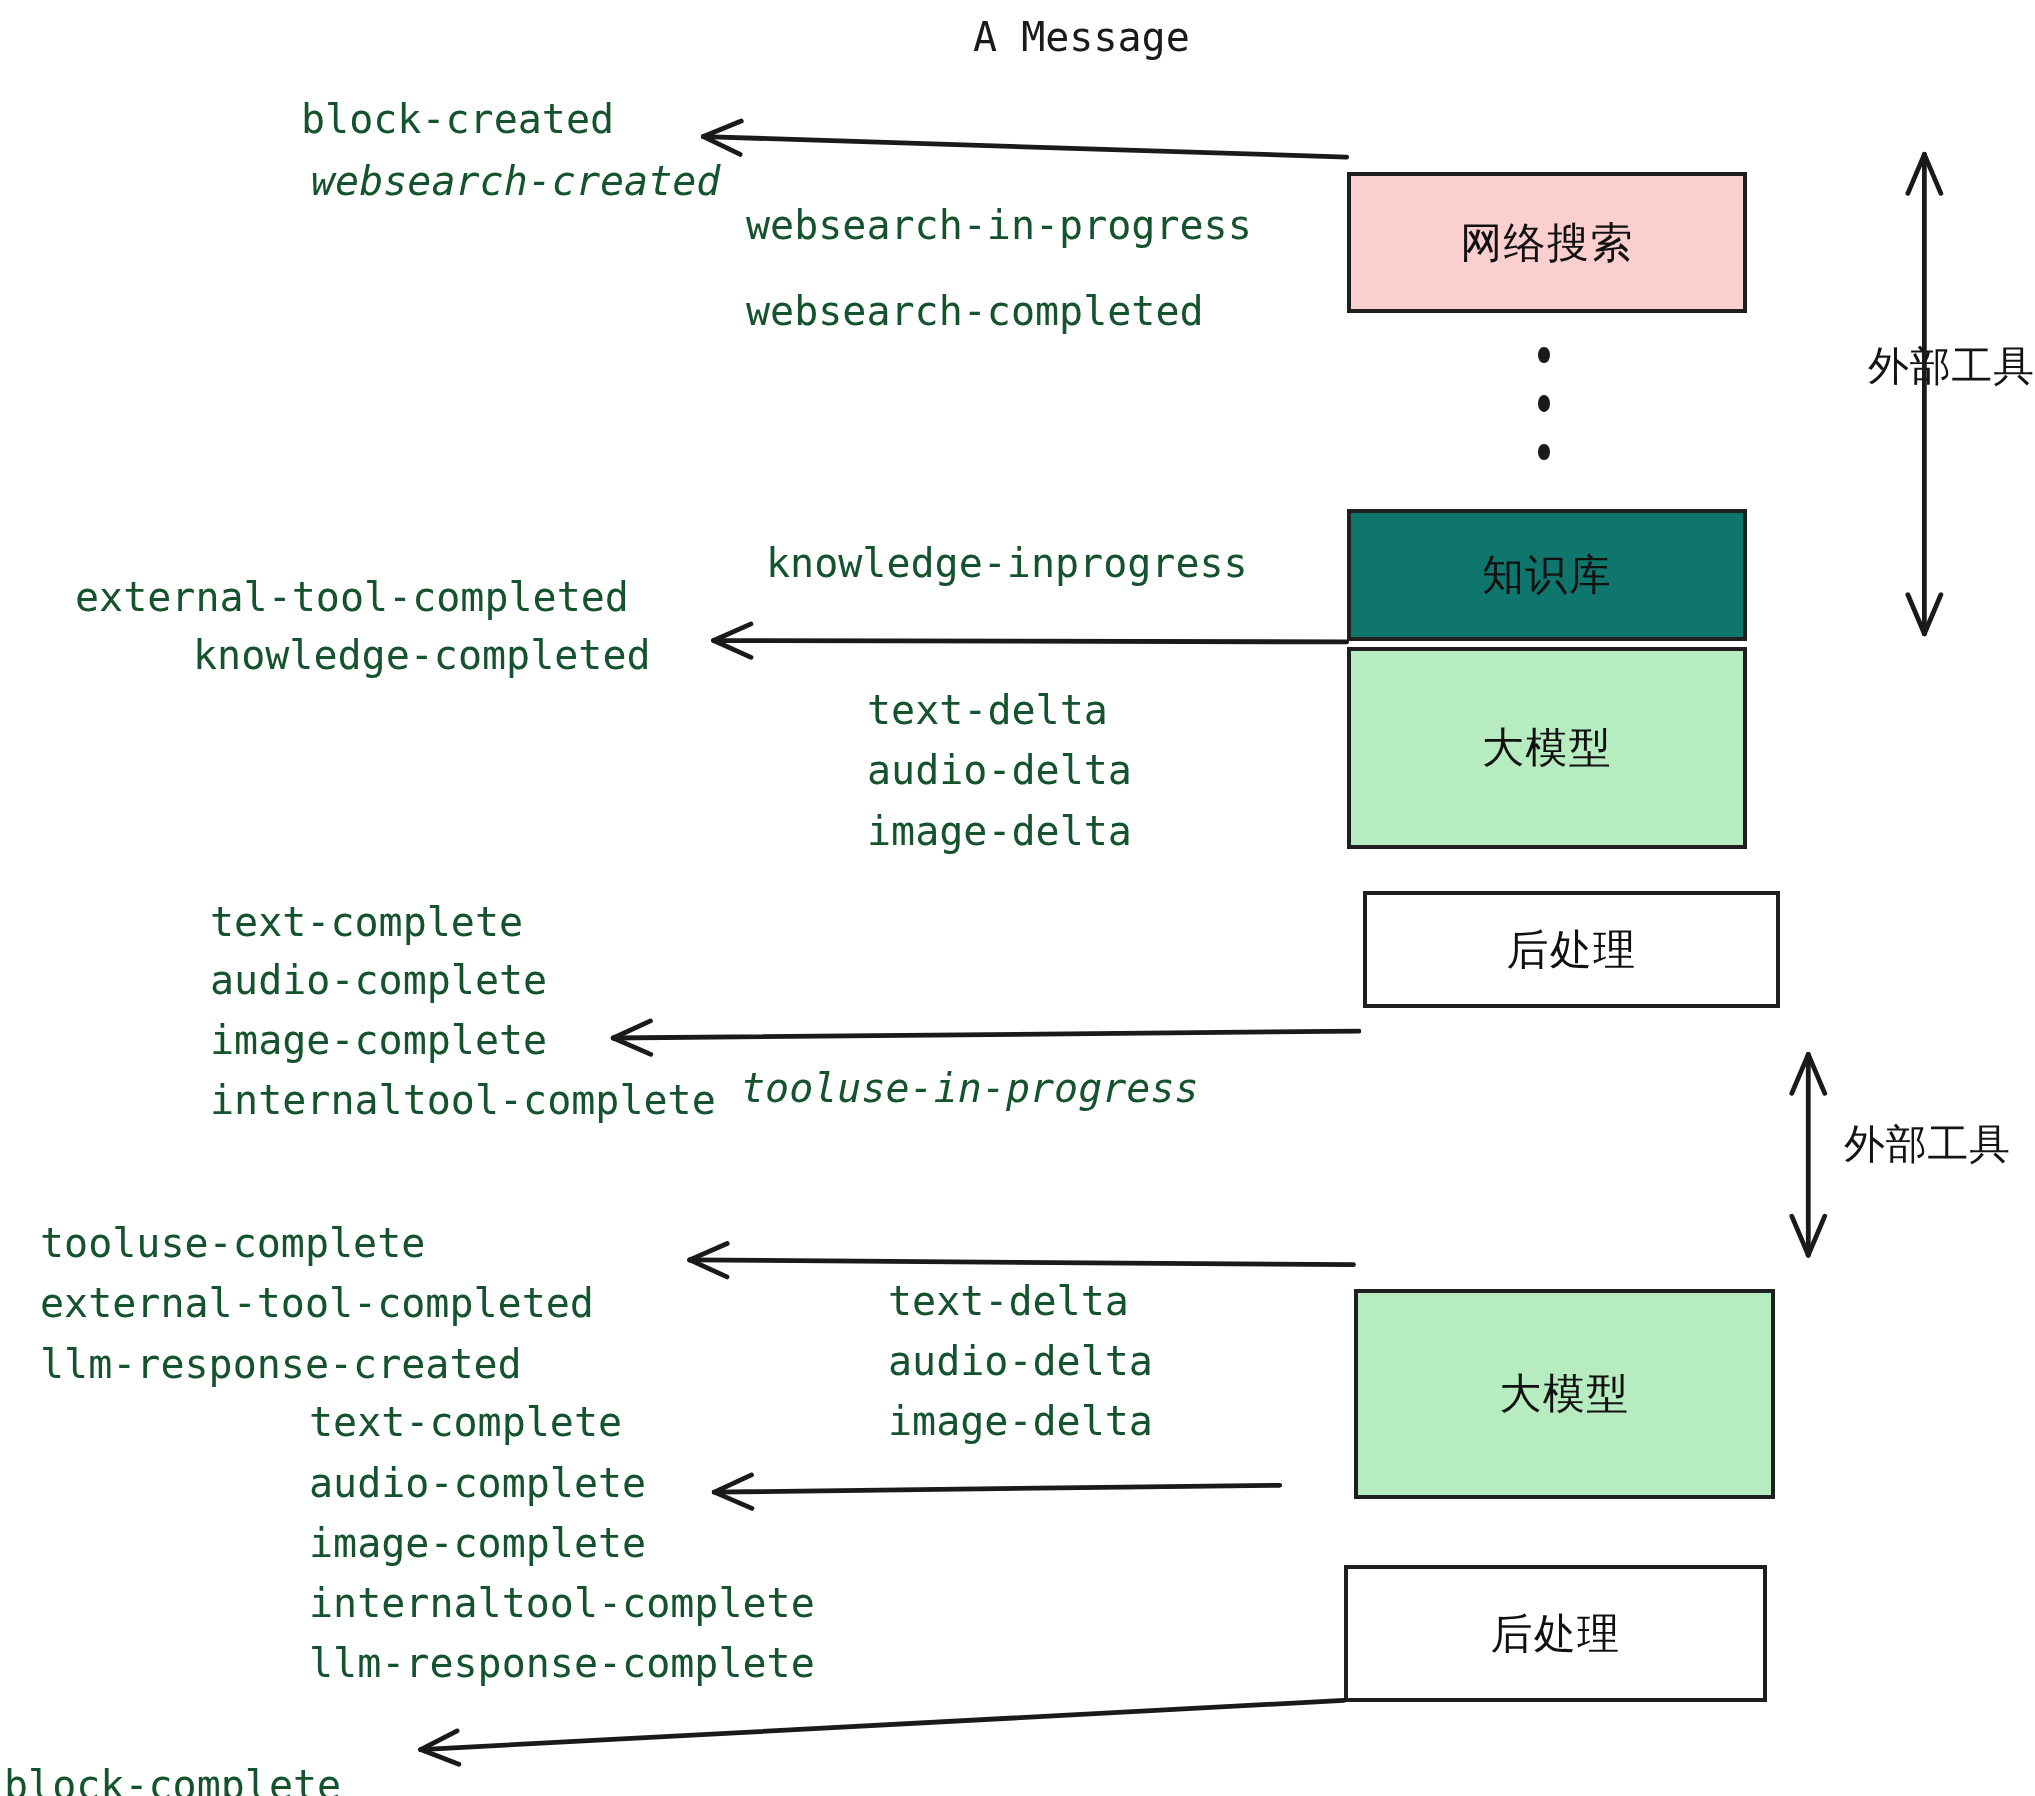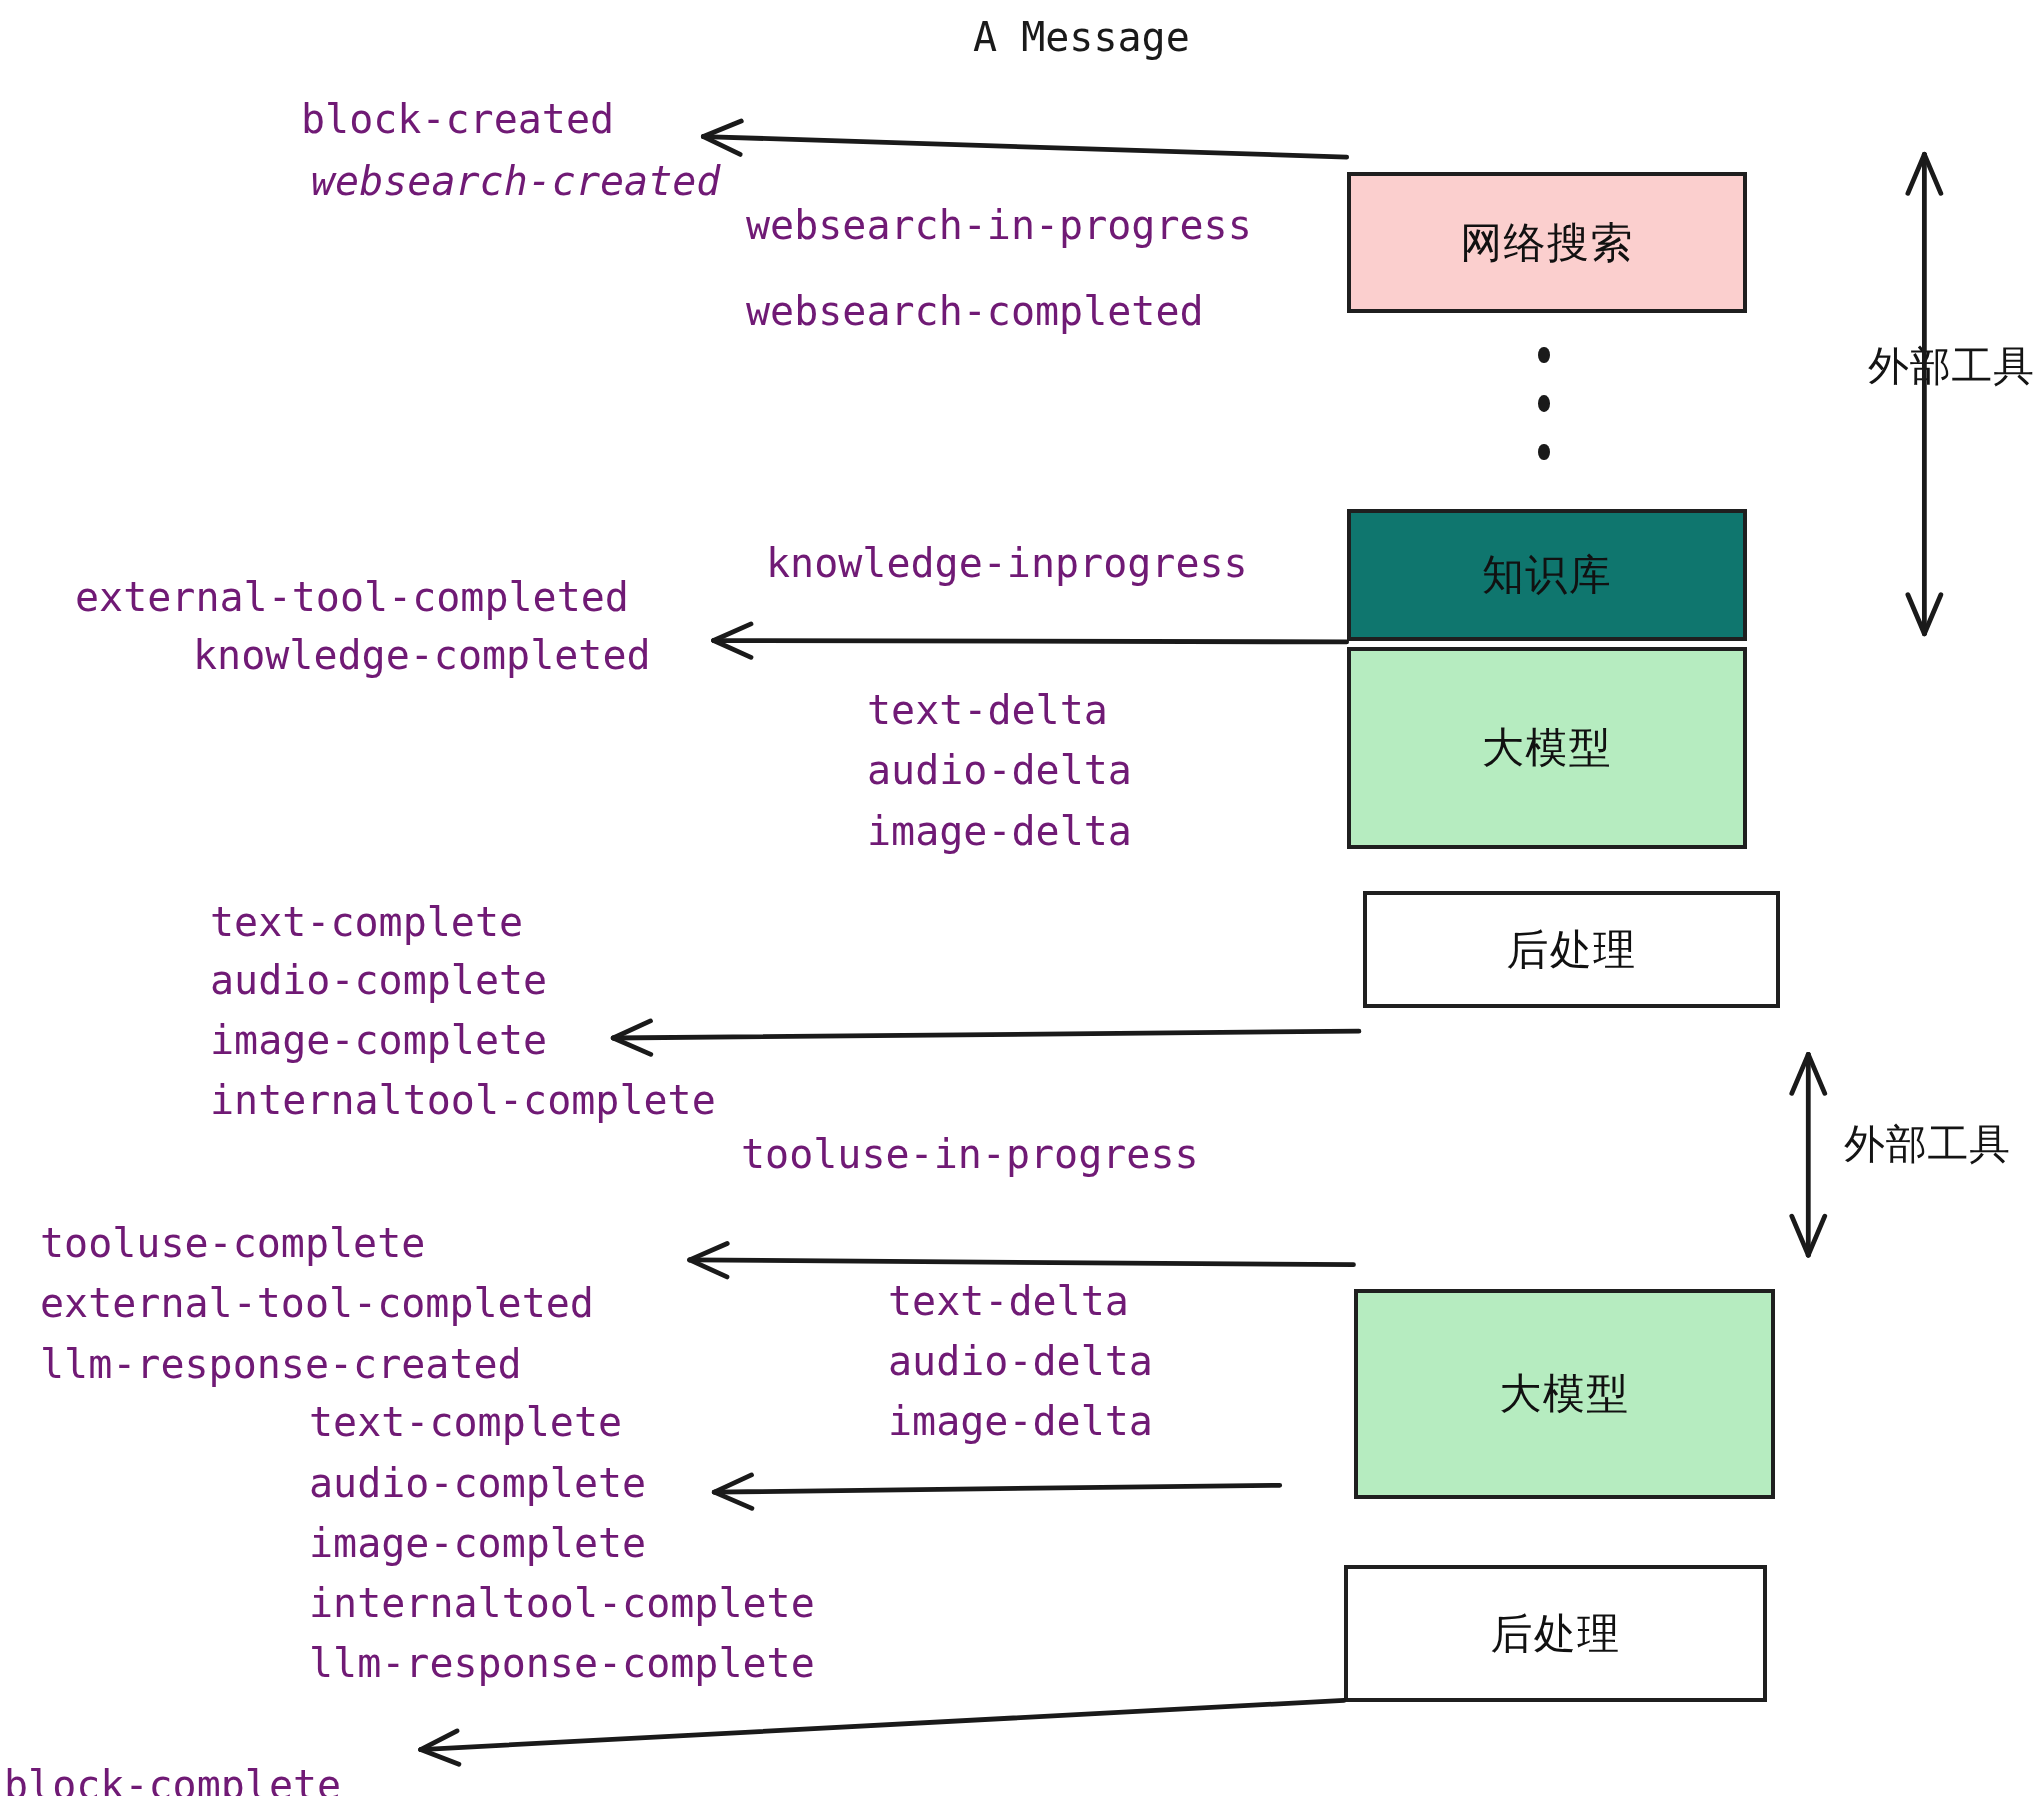--- a/index.html
+++ b/index.html
@@ -13,21 +13,21 @@
     height: 1796px;
     background: #ffffff;
     font-family: "DejaVu Sans Mono", "Liberation Mono", monospace;
     overflow: hidden;
   }
   .ev {
     position: absolute;
     font-family: "DejaVu Sans Mono", "Liberation Mono", monospace;
     font-size: 40px;
     line-height: 1;
-    color: #701a75;
+    color: #14532d;
     white-space: pre;
     letter-spacing: 0px;
   }
   .title {
     position: absolute;
     font-family: "DejaVu Sans Mono", "Liberation Mono", monospace;
     font-size: 40px;
     color: #1a1a1a;
     white-space: pre;
   }
@@ -112,21 +112,21 @@
   <div class="ev" id="ev-5" style="left: 766px; top: 543px;">knowledge-inprogress</div>
   <div class="ev" id="ev-6" style="left: 75px; top: 577px;">external-tool-completed</div>
   <div class="ev" id="ev-7" style="left: 193px; top: 635px;">knowledge-completed</div>
   <div class="ev" id="ev-8" style="left: 867px; top: 690px;">text-delta</div>
   <div class="ev" id="ev-9" style="left: 867px; top: 750px;">audio-delta</div>
   <div class="ev" id="ev-10" style="left: 867px; top: 811px;">image-delta</div>
   <div class="ev" id="ev-11" style="left: 210px; top: 902px;">text-complete</div>
   <div class="ev" id="ev-12" style="left: 210px; top: 960px;">audio-complete</div>
   <div class="ev" id="ev-13" style="left: 210px; top: 1020px;">image-complete</div>
   <div class="ev" id="ev-14" style="left: 210px; top: 1080px;">internaltool-complete</div>
-  <div class="ev" id="ev-15" style="left: 741px; top: 1134px;">tooluse-in-progress</div>
+  <div class="ev" id="ev-15" style="left: 741px; top: 1068px; font-style: italic;">tooluse-in-progress</div>
   <div class="ev" id="ev-16" style="left: 40px; top: 1223px;">tooluse-complete</div>
   <div class="ev" id="ev-17" style="left: 40px; top: 1283px;">external-tool-completed</div>
   <div class="ev" id="ev-18" style="left: 40px; top: 1344px;">llm-response-created</div>
   <div class="ev" id="ev-19" style="left: 888px; top: 1281px;">text-delta</div>
   <div class="ev" id="ev-20" style="left: 888px; top: 1341px;">audio-delta</div>
   <div class="ev" id="ev-21" style="left: 888px; top: 1401px;">image-delta</div>
   <div class="ev" id="ev-22" style="left: 309px; top: 1402px;">text-complete</div>
   <div class="ev" id="ev-23" style="left: 309px; top: 1463px;">audio-complete</div>
   <div class="ev" id="ev-24" style="left: 309px; top: 1523px;">image-complete</div>
   <div class="ev" id="ev-25" style="left: 309px; top: 1583px;">internaltool-complete</div>

